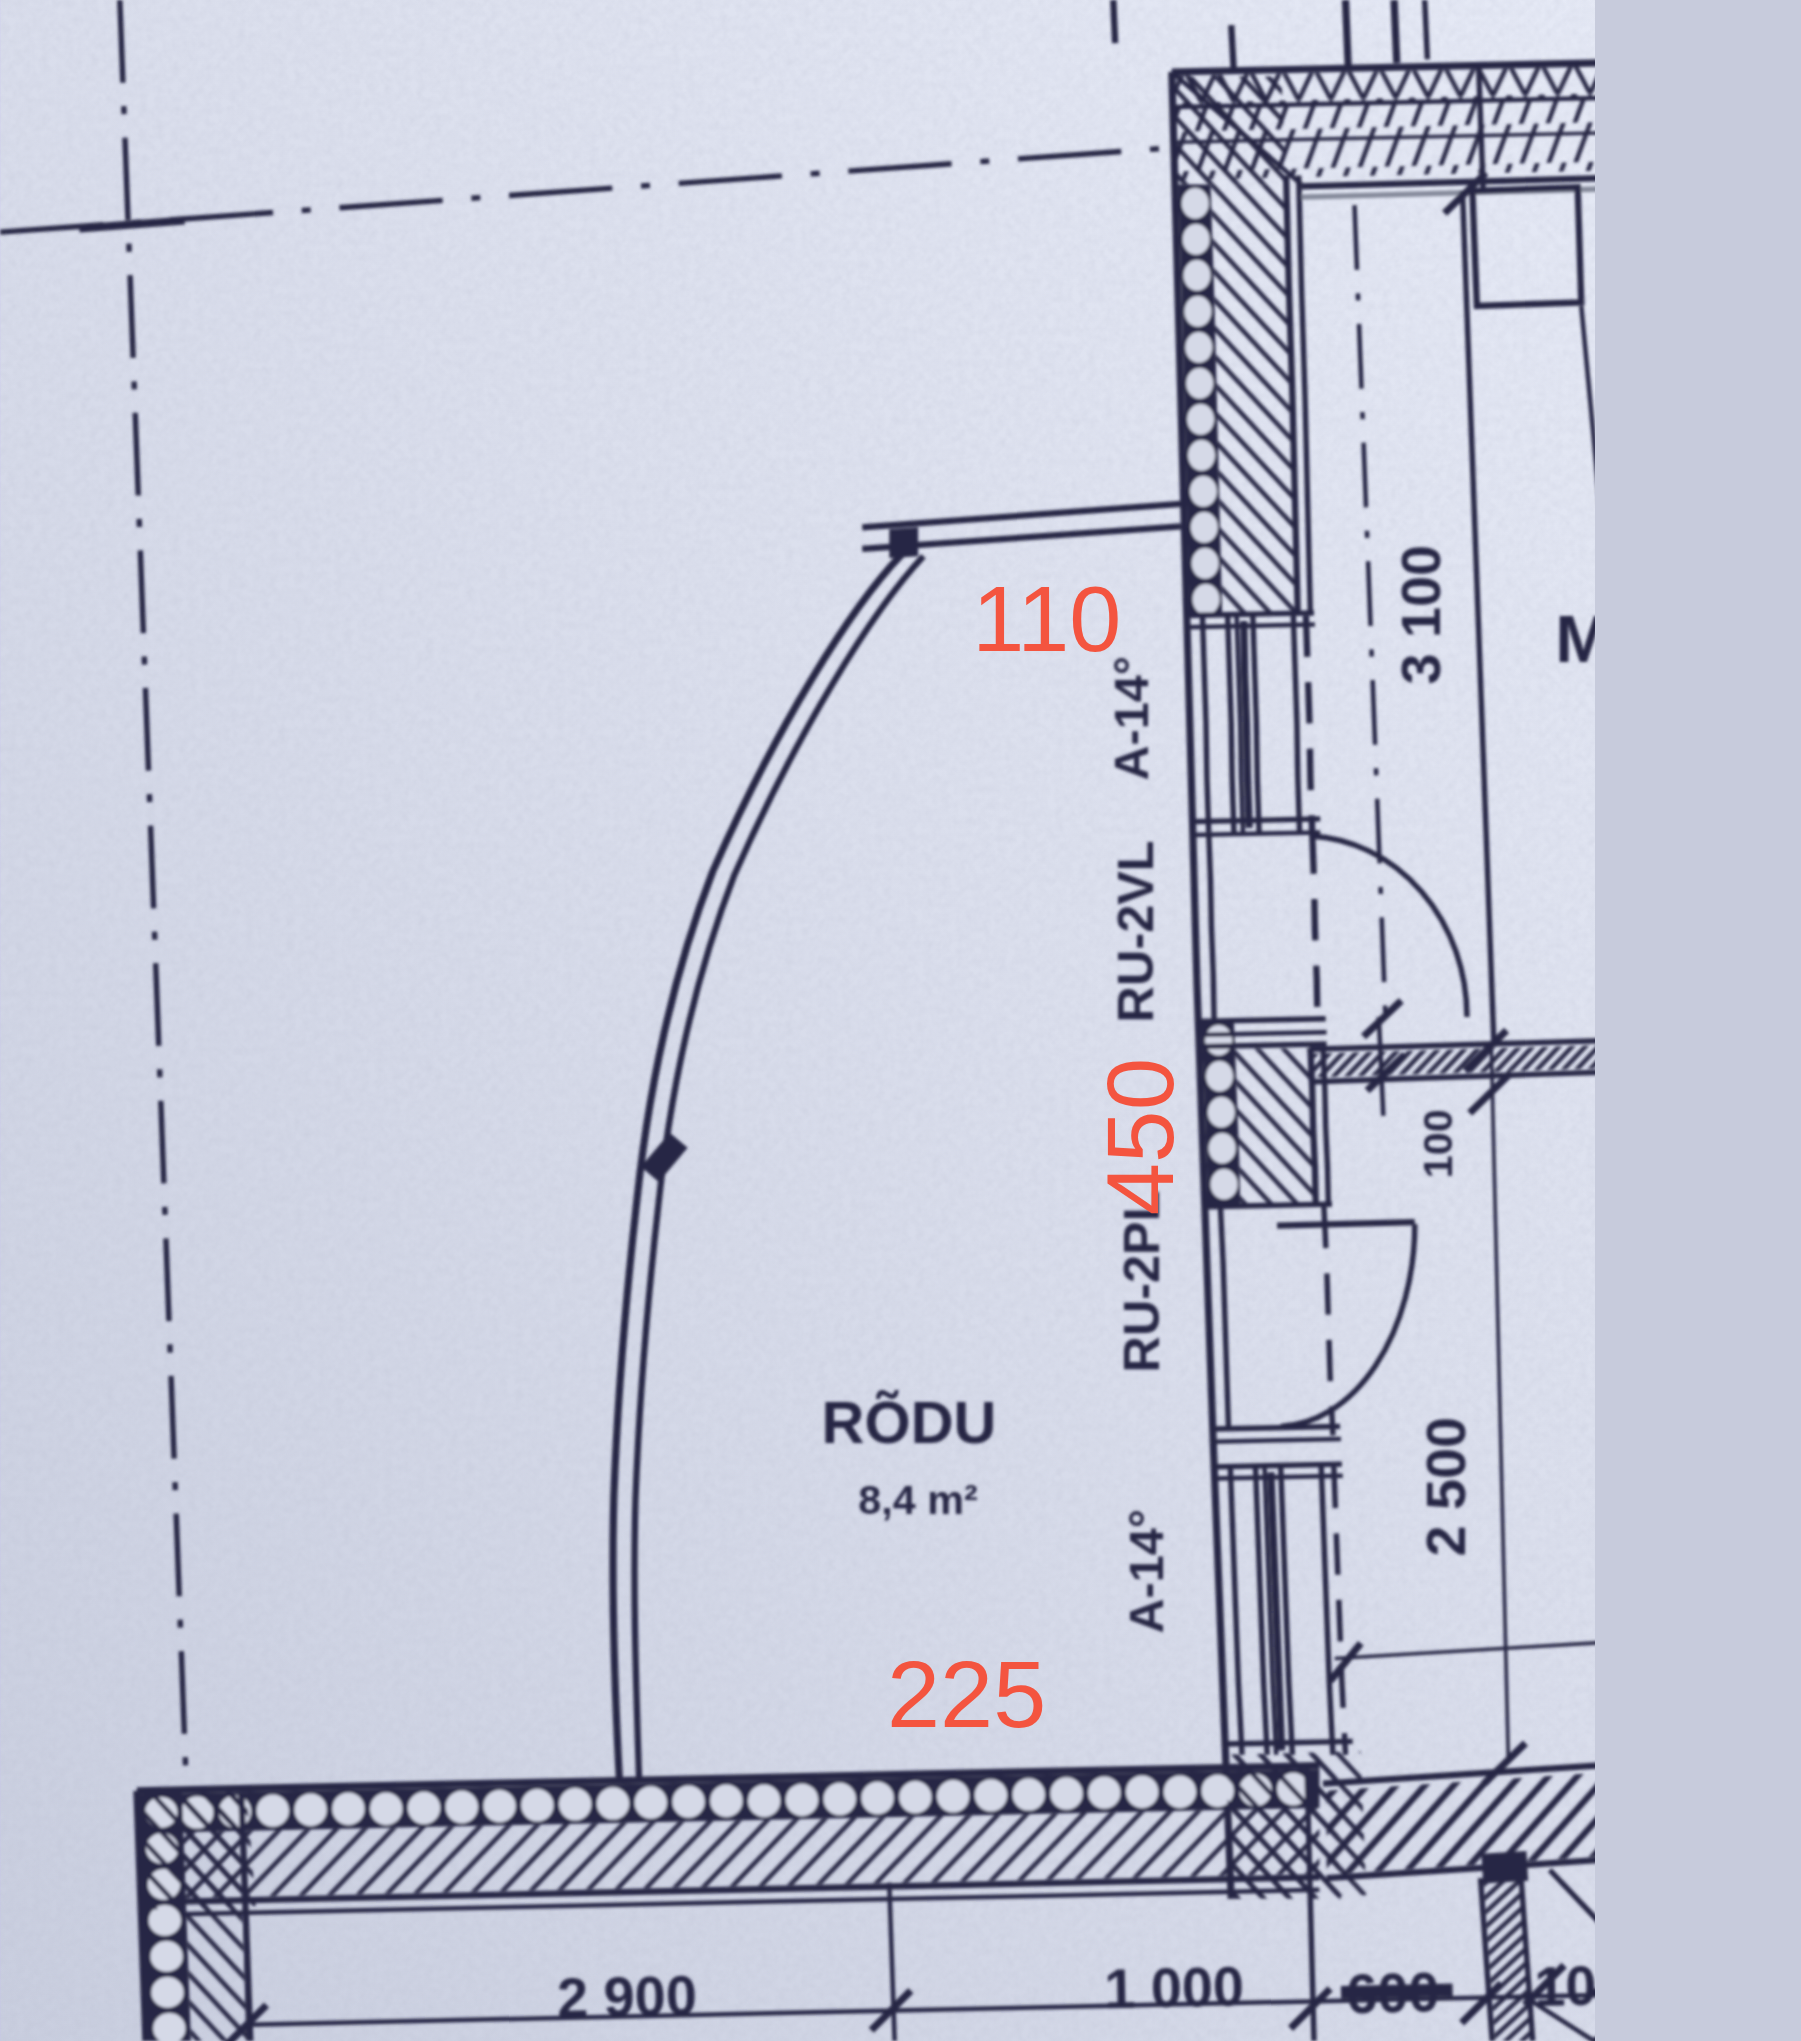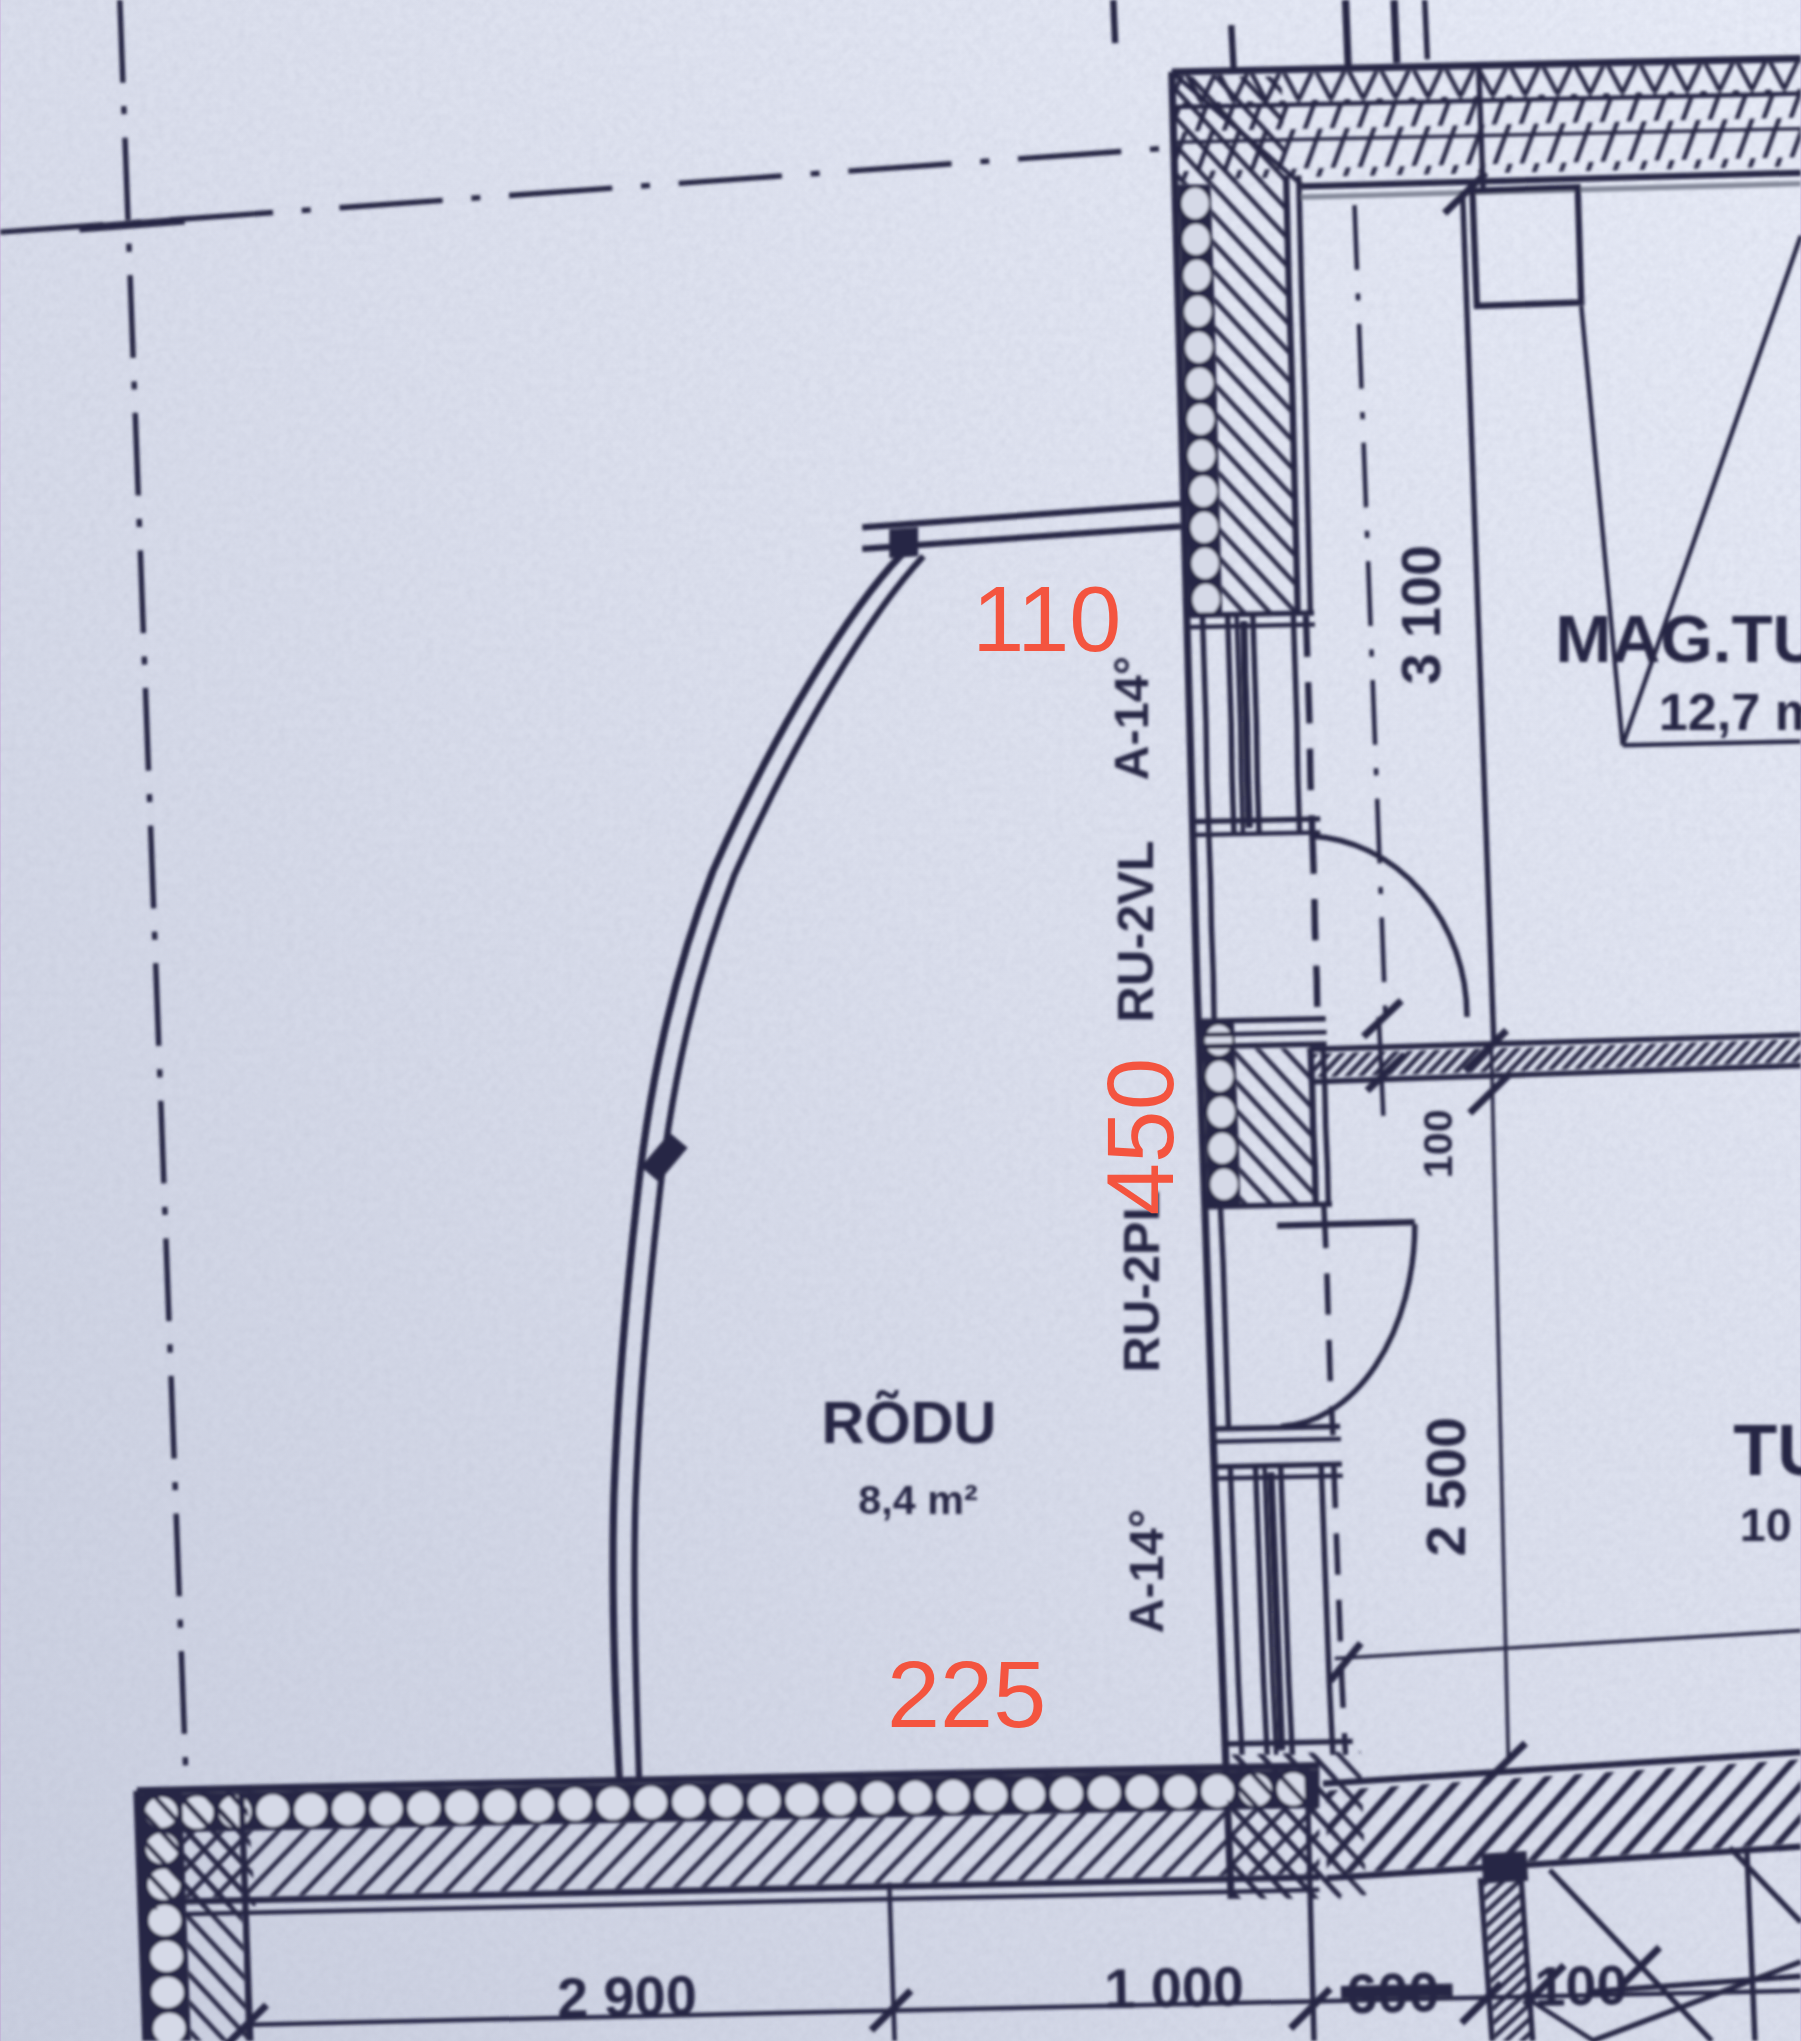--- a/index.html
+++ b/index.html
@@ -1,15 +1,15 @@
 <!DOCTYPE html>
 <html style="font-size:14.4px"><head><meta charset="utf-8">
 <style>
 html,body{margin:0;padding:0;background:#c7cbdc;}
-#page{position:relative;width:1801px;height:2041px;overflow:hidden;background:#a21caf;}
+#page{position:relative;width:1595px;height:2041px;overflow:hidden;background:#c4b5fd;}
 svg{position:absolute;left:0;top:0;}
 </style></head>
 <body>
 <div id="page">
 <svg width="1801" height="2041" viewBox="0 0 2001 2268">
 <defs>
 <pattern id="hatV" width="30" height="30" patternUnits="userSpaceOnUse" patternTransform="rotate(2.2)">
   <path d="M-8,-8 L38,38 M-8,22 L8,38 M22,-8 L38,8" stroke="#282844" stroke-width="5" fill="none"></path>
 </pattern>
 <pattern id="hatH" width="32" height="32" patternUnits="userSpaceOnUse" patternTransform="rotate(-1.3)">

